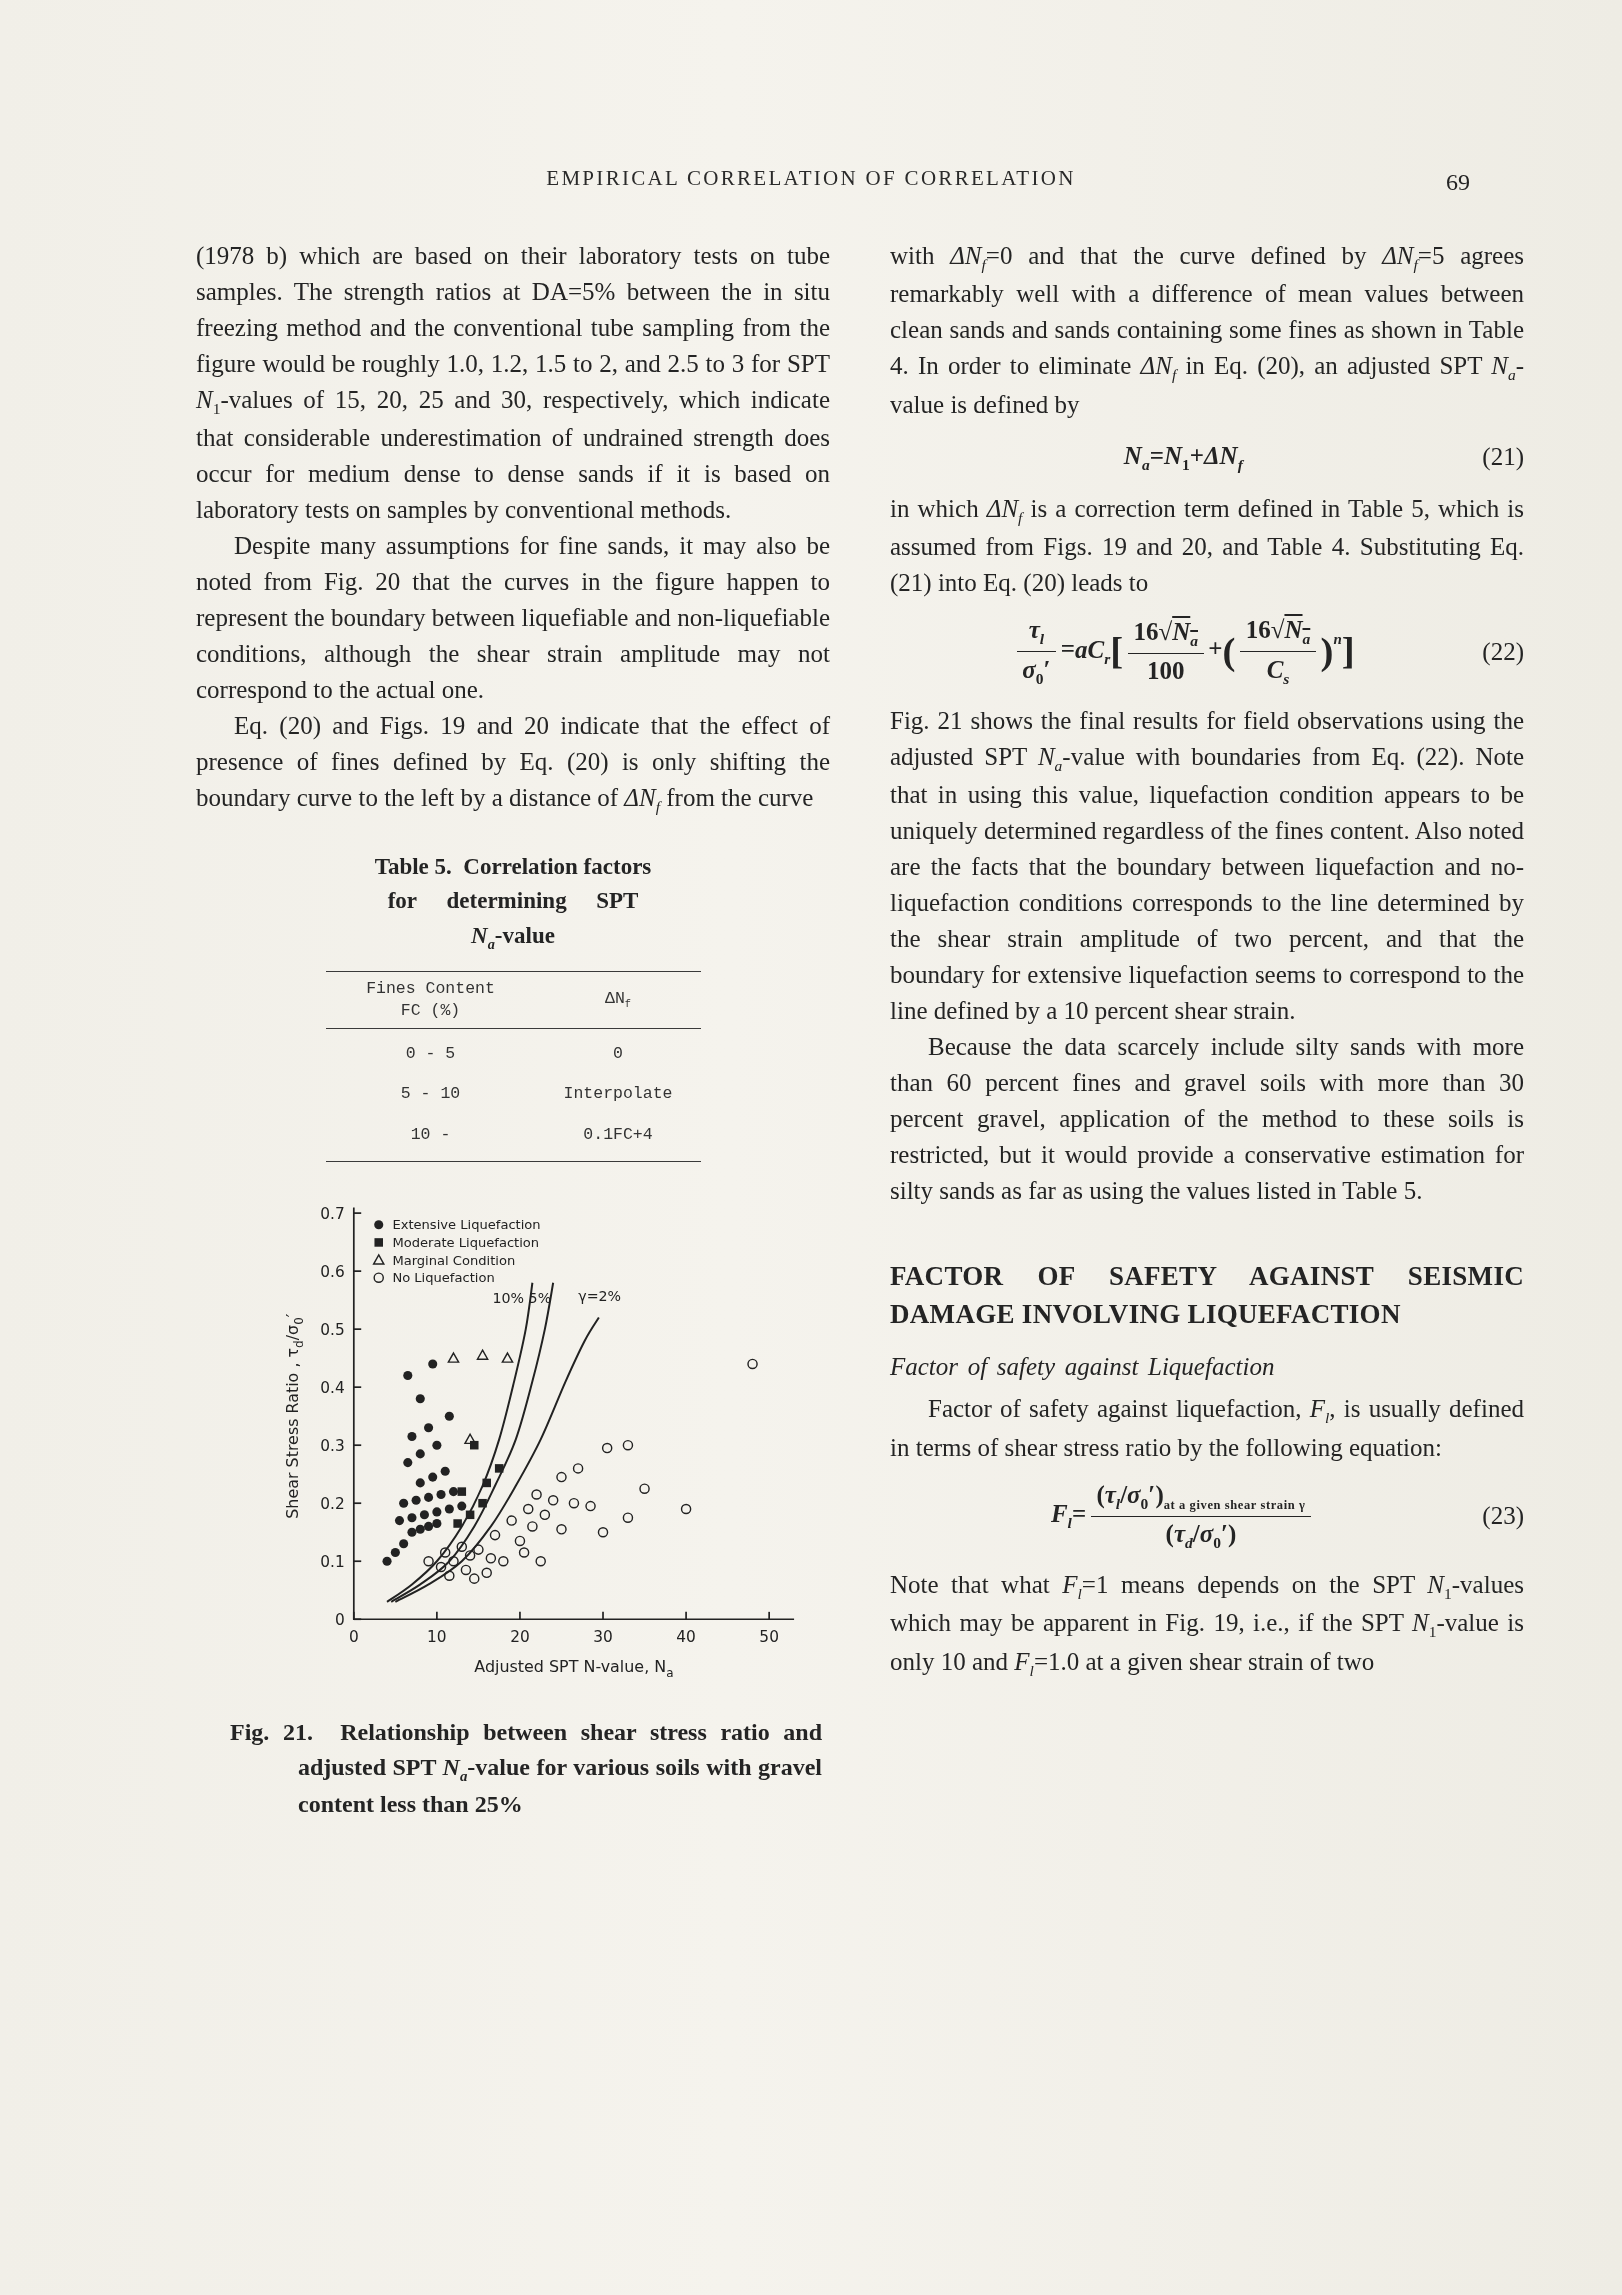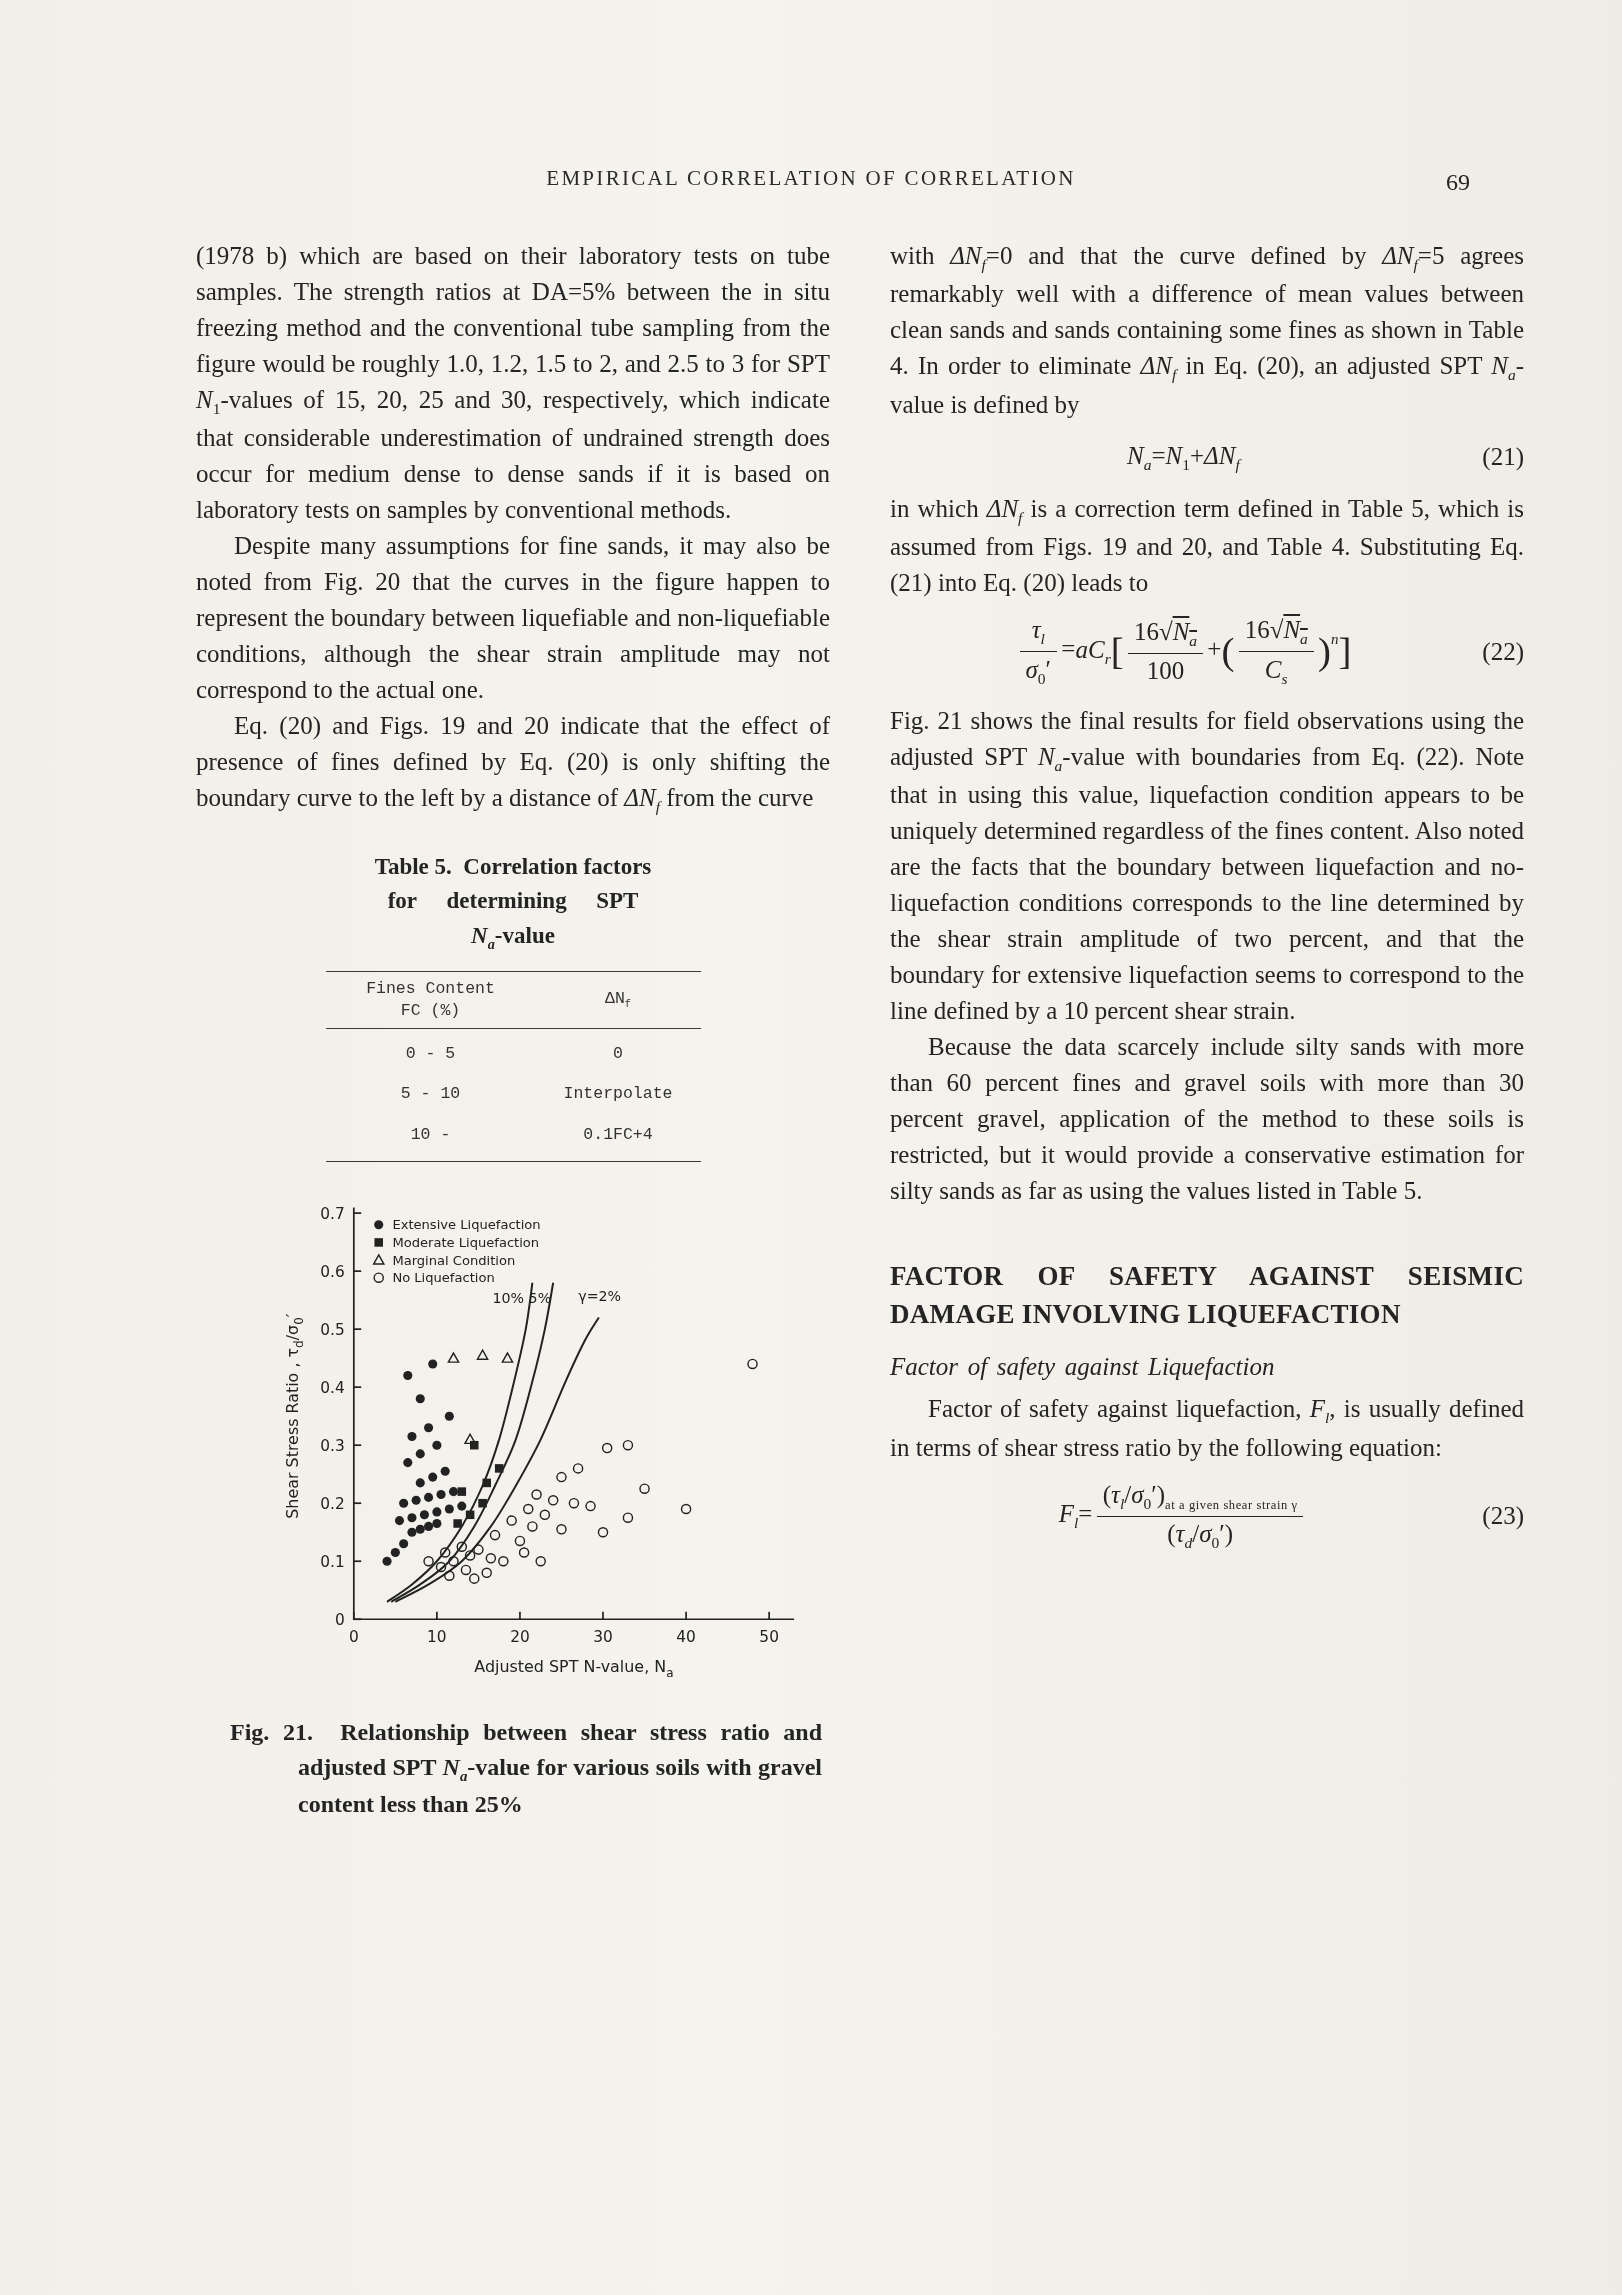--- a/index.html
+++ b/index.html
@@ -13,21 +13,21 @@
     font-size:21px;letter-spacing:2.3px;color:#2a2a2a;}
   .page-no{position:absolute;top:169px;right:152px;font-size:24px;}
   .columns{position:absolute;top:238px;left:196px;display:flex;gap:60px;}
   .col{width:634px;font-size:25px;line-height:1.44;text-align:justify;}
   p.para{margin:0;}
   p.indent{text-indent:38px;}
   sub{font-size:0.62em;}
   sup{font-size:0.62em;}
   
   .equation{display:flex;align-items:center;margin:15px 0;}
-  .eq-body{flex:1;text-align:center;}
+  .eq-body{flex:1;text-align:center;font-weight:bold;}
   .eq-no{margin-left:5.7px;}
   .frac{display:inline-block;vertical-align:middle;text-align:center;margin:0 4.6px;line-height:1.15;}
   .frac .nm{display:block;padding:0 5.7px 3.4px;border-bottom:1.7px solid #242424;}
   .frac .dn{display:block;padding:3.4px 5.7px 0;}
   .ol{text-decoration:overline;}
   .big{font-size:1.55em;vertical-align:middle;line-height:1;}
   sup.pow{font-size:0.6em;vertical-align:0.9em;}
   .note{font-size:0.5em;vertical-align:-0.5em;letter-spacing:0.6px;}
   
   .table-block{margin-top:31px;}
@@ -254,17 +254,18 @@
       <h2 class="section-heading">FACTOR OF SAFETY AGAINST SEISMIC DAMAGE INVOLVING LIQUEFACTION</h2>
       <div class="sub-heading">Factor of safety against Liquefaction</div>
 
       <p class="para indent">Factor of safety against liquefaction, <i>F<sub>l</sub></i>, is usually defined in terms of shear stress ratio by the following equation:</p>
 
       <div class="equation">
         <span class="eq-body"><i>F<sub>l</sub></i>=<span class="frac"><span class="nm">(<i>τ<sub>l</sub></i>/<i>σ</i><sub>0</sub>′)<span class="note">at a given shear strain γ</span></span><span class="dn">(<i>τ<sub>d</sub></i>/<i>σ</i><sub>0</sub>′)</span></span></span>
         <span class="eq-no">(23)</span>
       </div>
 
+      <p class="para">Note that what <i>F<sub>l</sub></i>=1 means depends on the SPT <i>N</i><sub>1</sub>-values which may be apparent in Fig. 19, i.e., if the SPT <i>N</i><sub>1</sub>-value is only 10 and <i>F<sub>l</sub></i>=1.0 at a given shear strain of two</p>
     </div>
 
   </div>
 </div>
 
 
 </body></html>

